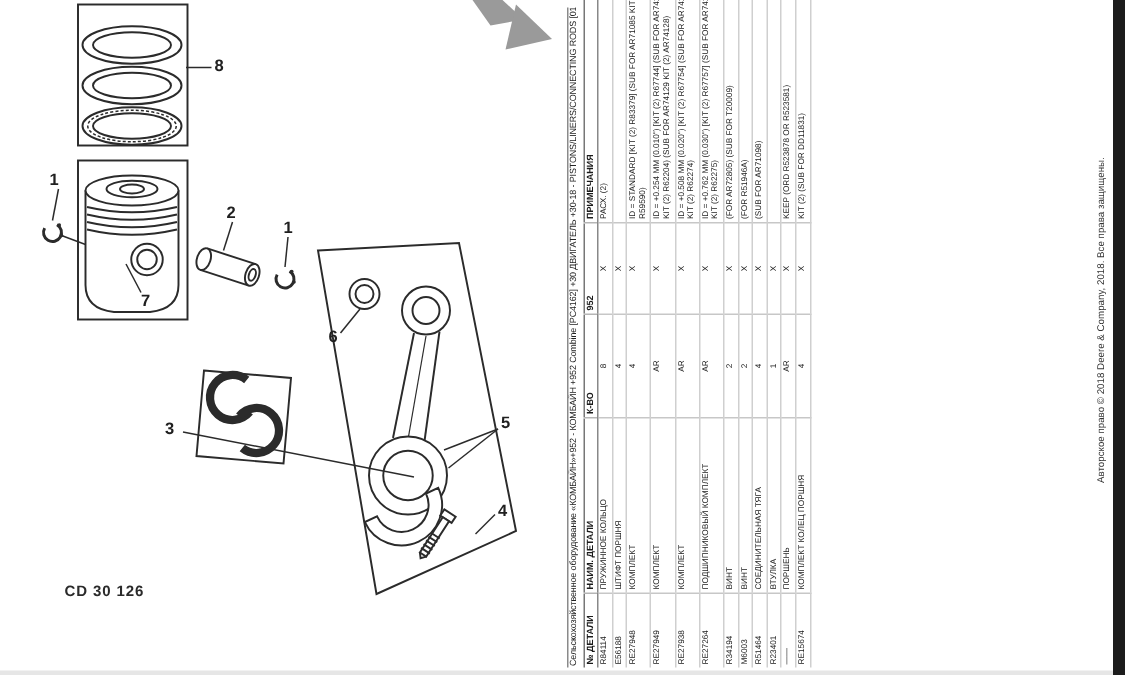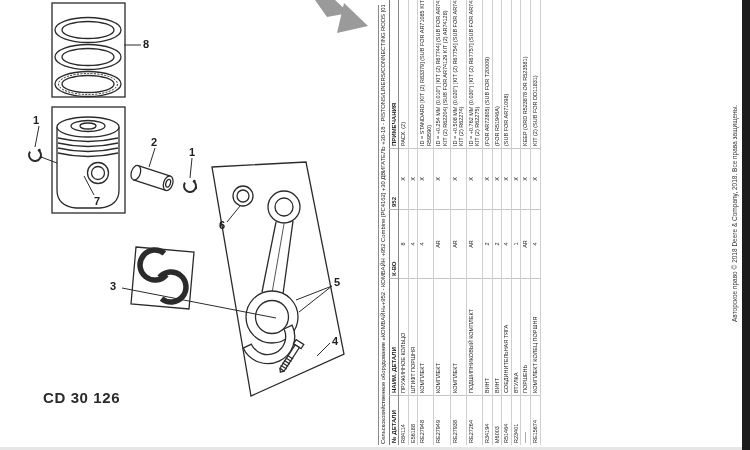--- a/index.html
+++ b/index.html
@@ -7,21 +7,21 @@
        font-family:"Liberation Sans", sans-serif;color:#1a1a1a;}
 
   
   .edge-bar{position:absolute;top:0;height:450px;background:#1c1c1c;}
   .edge-bar.right{left:742px;width:8px;}
   .bottom-shade{position:absolute;left:0;top:447px;width:742px;height:3px;background:#e6e6e6;}
 
   
   .diagram{position:absolute;left:0;top:0;width:390px;height:450px;}
   .callout{position:absolute;font-weight:bold;font-size:11px;color:#202020;line-height:1;}
-  .cd-code{position:absolute;left:43px;top:389px;font-weight:bold;font-size:15px;
+  .cd-code{position:absolute;left:43px;top:389px;font-weight:bold;font-size:10px;
            letter-spacing:0.6px;color:#2a2a2a;}
 
   
   .rot-table{position:absolute;left:378px;top:5px;width:440px;height:220px;
              transform-origin:0 0;transform:rotate(-90deg) translateX(-440px);
              border-top:1px solid #8a8a8a;}
   .sheet-title{font-size:6px;line-height:9px;height:10px;white-space:nowrap;
                overflow:hidden;color:#222;letter-spacing:-0.1px;padding-left:1px;}
   table.parts{border-collapse:collapse;table-layout:fixed;width:440px;
               border-top:1.2px solid #777;border-bottom:0.8px solid #999;}

